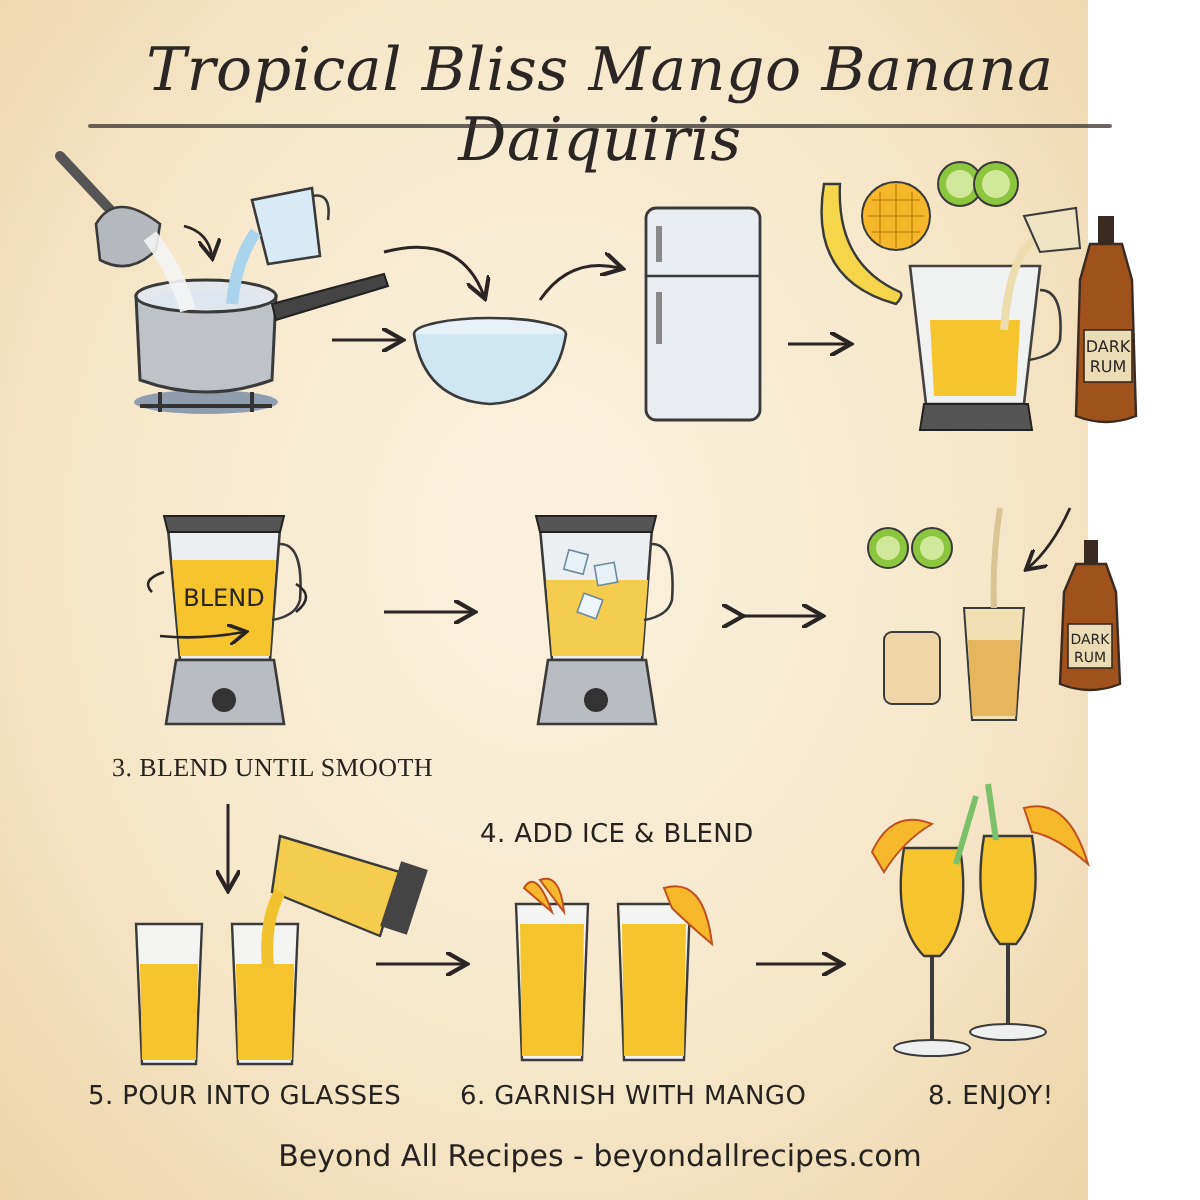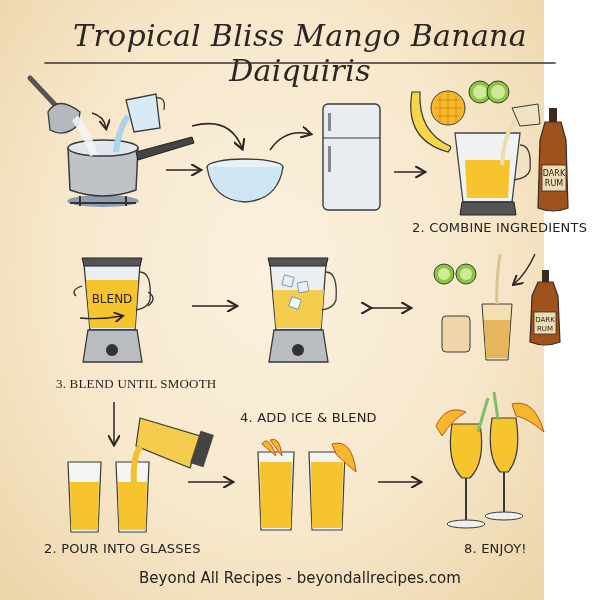--- a/index.html
+++ b/index.html
@@ -172,20 +172,20 @@
       <path d="M492,418 Q486,456 500,472 L508,472 Q522,456 516,418 Z" fill="#f6c42c" stroke="#3a3a3a" stroke-width="1.2"></path>
       <line x1="504" y1="472" x2="504" y2="514" stroke="#3a3a3a" stroke-width="2"></line>
       <ellipse cx="504" cy="516" rx="19" ry="4" fill="#eef0f0" stroke="#3a3a3a" stroke-width="1"></ellipse>
       <line x1="478" y1="432" x2="488" y2="398" stroke="#7cc06a" stroke-width="3"></line>
       <line x1="498" y1="420" x2="494" y2="392" stroke="#7cc06a" stroke-width="3"></line>
       <path d="M436,426 Q446,404 466,412 Q452,420 442,436 Z" fill="#f6b82a" stroke="#c05020" stroke-width="1"></path>
       <path d="M512,404 Q534,398 544,432 Q528,418 516,416 Z" fill="#f6b82a" stroke="#c05020" stroke-width="1"></path>
     </g>
   </svg>
 
-  <div class="label" style="left:412px;top:220px;">2. COMBINE INGREDIENTS</div>
   <div class="label" style="left:56px;top:376px;font-family:Liberation Serif, serif;">3. BLEND UNTIL SMOOTH</div>
   <div class="label" style="left:240px;top:376px;margin-top:34px;">4. ADD ICE &amp; BLEND</div>
-  <div class="label" style="left:44px;top:541px;">2. POUR INTO GLASSES</div>
+  <div class="label" style="left:44px;top:541px;">5. POUR INTO GLASSES</div>
+  <div class="label" style="left:230px;top:541px;">6. GARNISH WITH MANGO</div>
   <div class="label" style="left:464px;top:541px;">8. ENJOY!</div>
 
   <div class="footer">Beyond All Recipes - beyondallrecipes.com</div>
 </div>
 
 </body></html>

